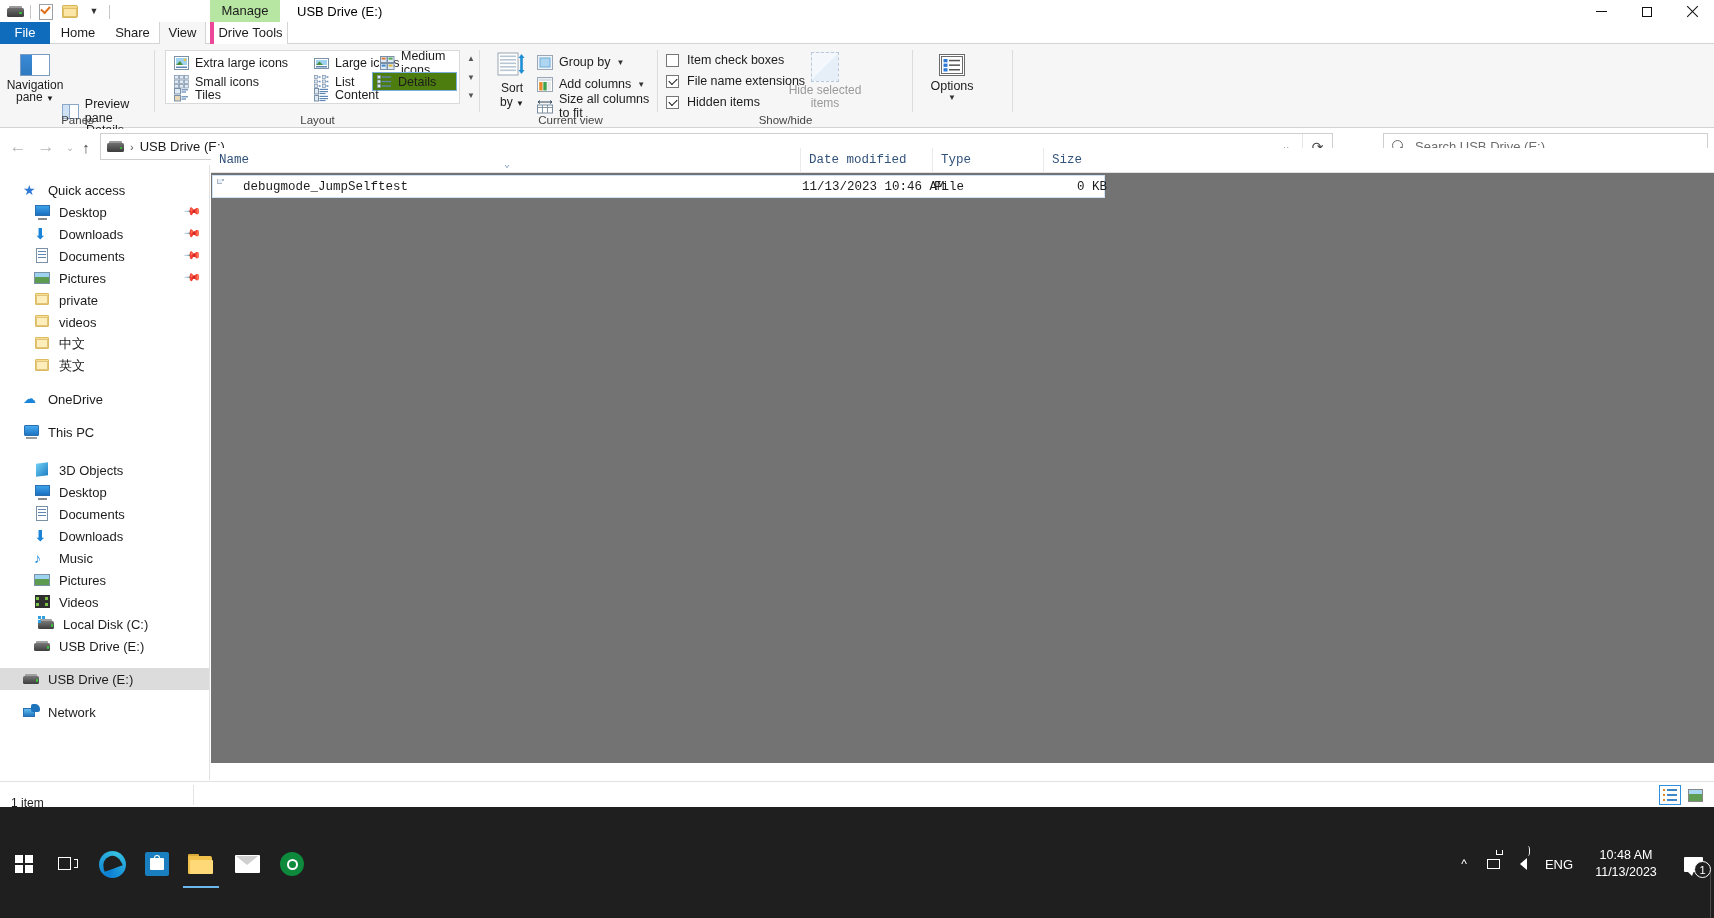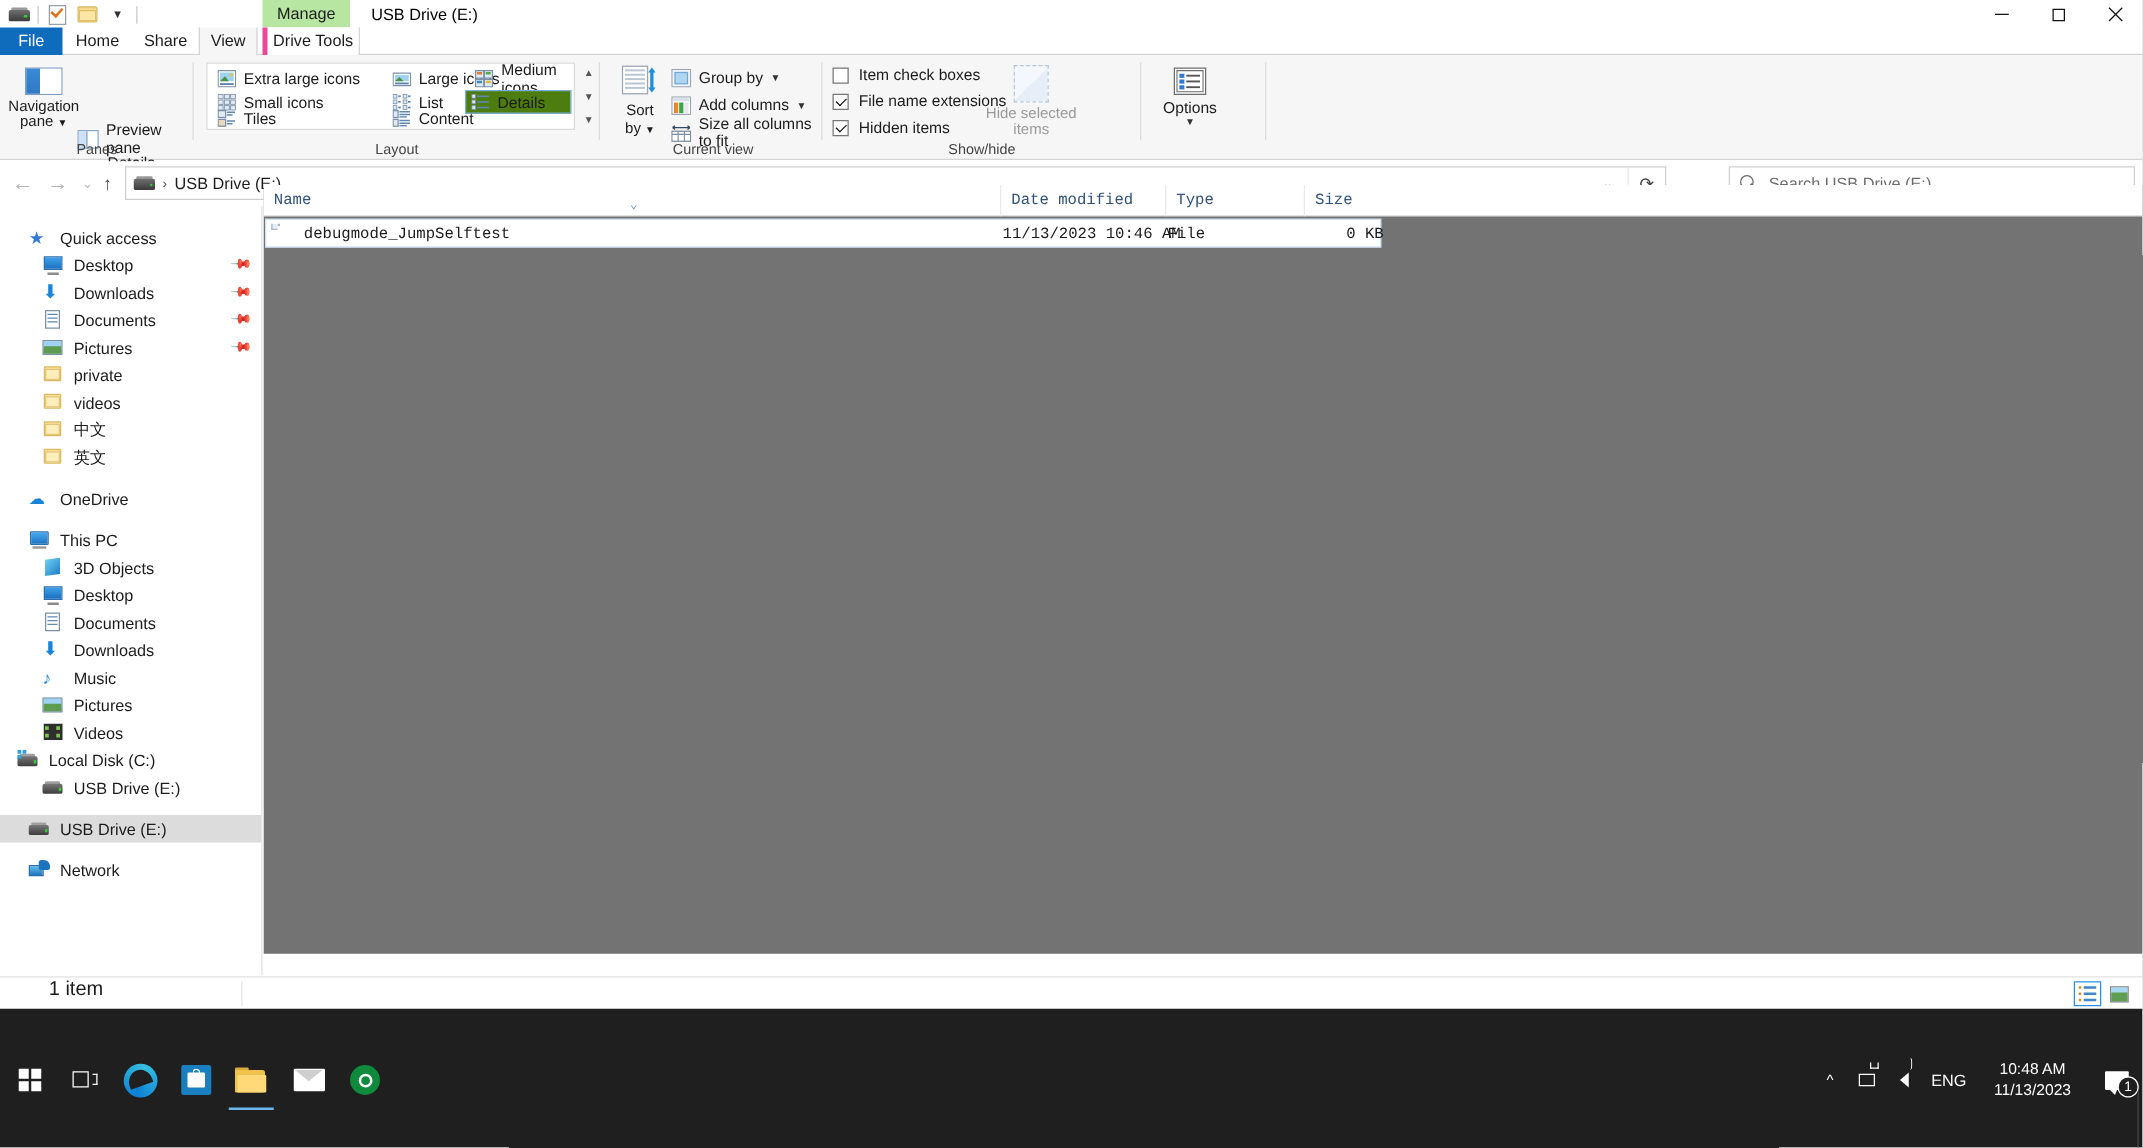--- a/index.html
+++ b/index.html
@@ -318,21 +318,21 @@
     position:absolute; right:0; top:0; width:5px; height:5px;
     background: #e7edf4; border-left:1px solid #a8b6c6; border-bottom:1px solid #a8b6c6;
   }
 
   
   .statusbar {
     position:absolute; left: 0; top: 781px; width: 1714px; height: 26px;
     background:#fff; border-top: 1px solid #e2e2e2;
   }
   .status-text {
-    position:absolute; left: 11px; top: 1px; font-size: 16px; color:#1c1c1c;margin-left:28px;
+    position:absolute; left: 11px; top: 14px; font-size: 12px; color:#1c1c1c;
   }
   .status-div { position:absolute; left: 193px; top: 3px; width:1px; height:20px; background:#e4e4e4; }
   .view-toggle {
     position:absolute; top: 3px; width: 22px; height: 20px;
     display:flex; align-items:center; justify-content:center;
   }
   .view-toggle.active { border: 1px solid #2f90e0; background:#fff; }
   .vt-details { position:relative; width: 15px; height: 13px; }
   .vt-details .dot { position:absolute; left:0; width:2.5px; height:2.5px; background:#e08a2a; }
   .vt-details .ln { position:absolute; left:4px; height:2px; background:#3f87c9; width:10px; }
@@ -863,21 +863,21 @@
 
     <div class="nav-gap"></div>
 
     <div class="nav-row" style="padding-left:23px;">
       <span class="ic ic-pc">
           <span class="m"></span>
           <span class="b"></span>
         </span>
       <span>This PC</span>
     </div>
-    <div class="nav-row" style="padding-left:34px;">
+    <div class="nav-row" style="padding-left:34px;margin-top:16px;">
       <span class="ic ic-3d">
           <span class="c1"></span>
         </span>
       <span>3D Objects</span>
     </div>
     <div class="nav-row" style="padding-left:34px;">
       <span class="ic ic-desktop">
           <span class="scr"></span>
           <span class="st"></span>
         </span>
@@ -911,21 +911,21 @@
     <div class="nav-row" style="padding-left:34px;">
       <span class="ic ic-video">
         <span class="f"></span>
         <span class="g" style="left:2px; top:3px"></span>
           <span class="g" style="left:2px; top:9px"></span>
         <span class="g" style="left:11px; top:3px"></span>
           <span class="g" style="left:11px; top:9px"></span>
       </span>
       <span>Videos</span>
     </div>
-    <div class="nav-row" style="padding-left:14px;">
+    <div class="nav-row" style="padding-left:38px;">
       <span class="ic ic-hdd">
         <span class="tp"></span>
           <span class="bd"></span>
           <span class="led"></span>
         <span class="sq" style="left:0px; top:0px"></span>
           <span class="sq" style="left:4px; top:0px"></span>
           <span class="sq" style="left:0px; top:4px"></span>
       </span>
       <span>Local Disk (C:)</span>
     </div>

